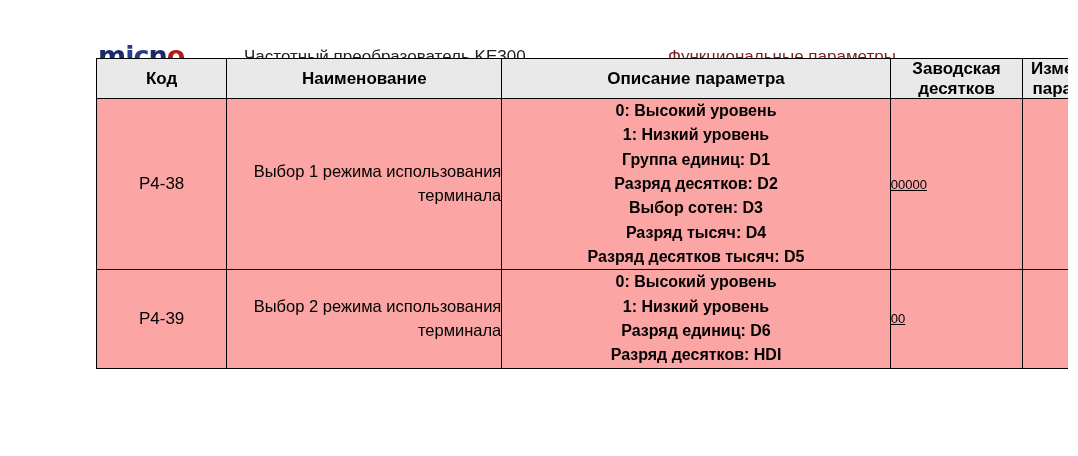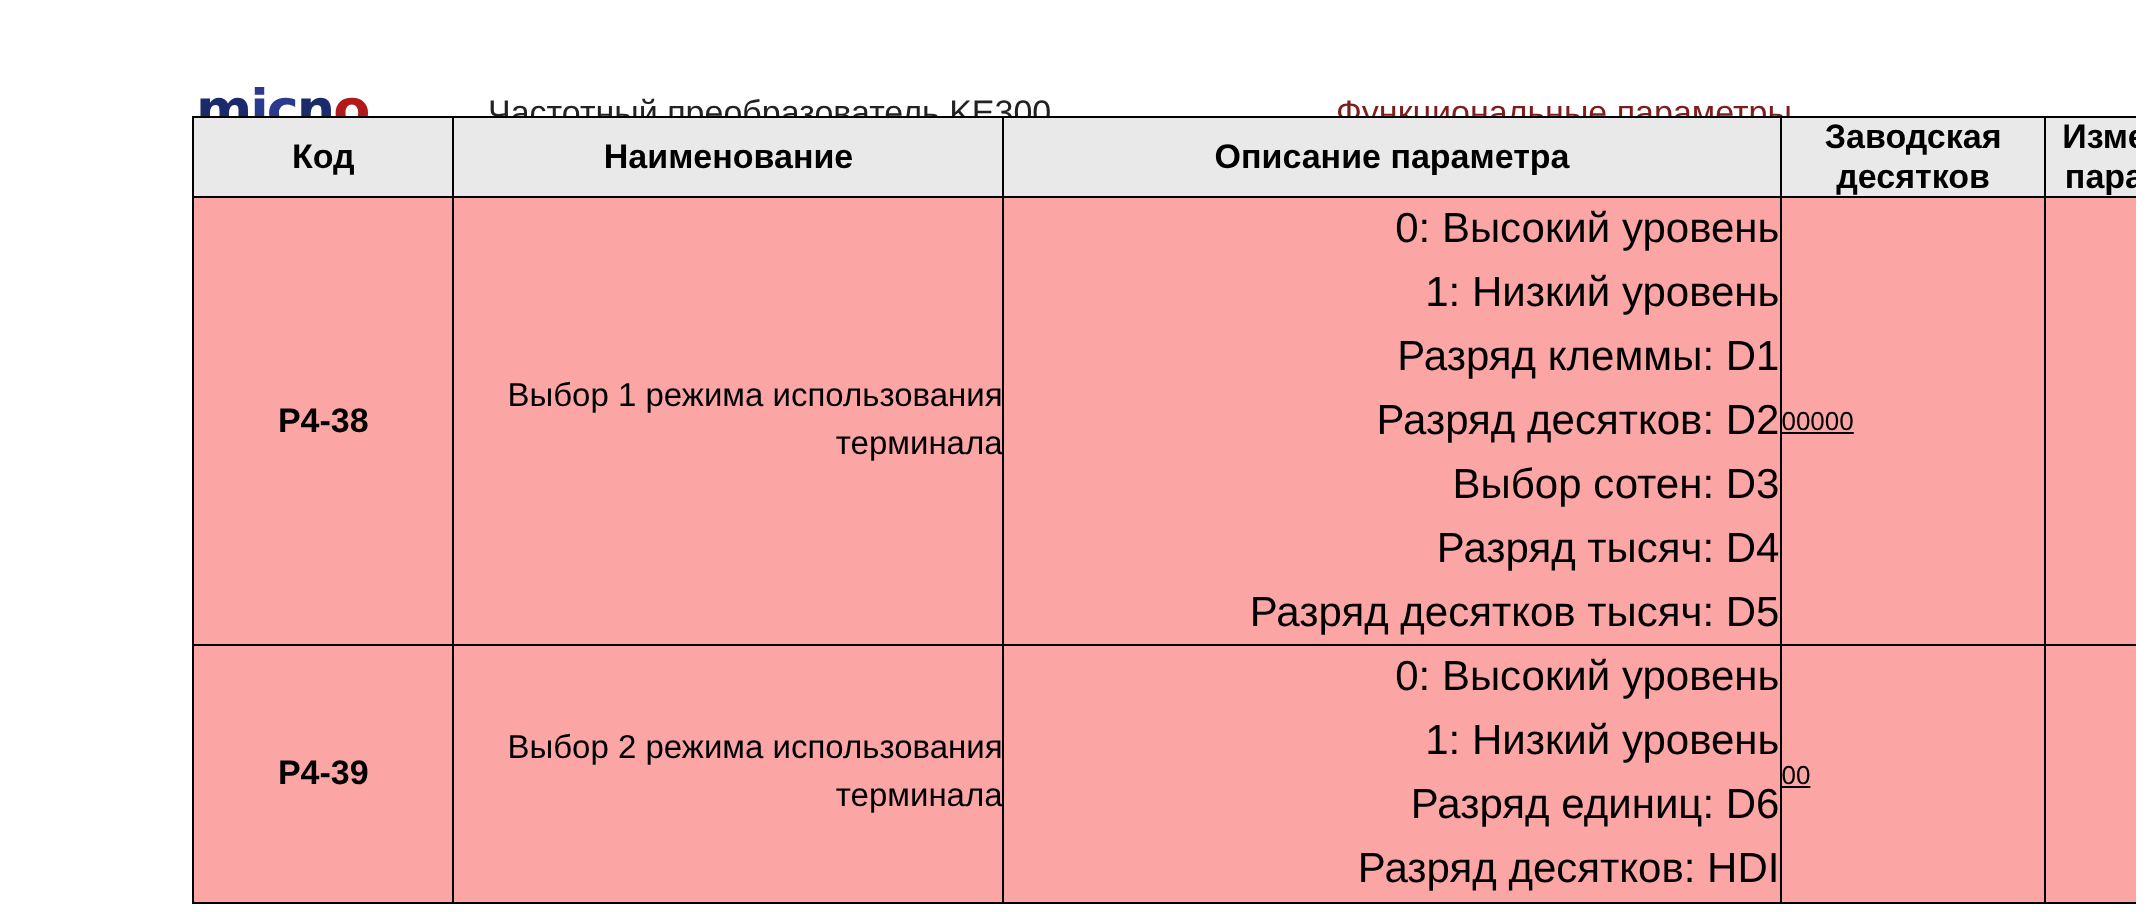--- a/index.html
+++ b/index.html
@@ -87,35 +87,35 @@
   .col-code   { width: 108px; }
   .col-name   { width: 228px; }
   .col-desc   { width: 322px; }
   .col-def    { width: 110px; }
   .col-chg    { width: 90px; }
 
   td.code {
     text-align: center;
     font-size: 17px;
     color: #000000;
-    font-weight: bold;
   }
   td.name {
     text-align: right;
     font-size: 16.5px;
     color: #000000;
     line-height: 1.45;
     padding: 4px 10px;
   }
   td.desc {
-    text-align: right;
-    font-size: 21px;
+    text-align: center;
+    font-size: 16px;
     color: #000000;
     line-height: 1.52;
     padding: 7px 6px 7px 8px;
+    font-weight: bold;
   }
   td.def {
     font-size: 13px;
     color: #000000;
     text-decoration: underline;
   }
   td.chg {
     text-align: center;
     font-size: 17px;
     color: #000000;
@@ -168,21 +168,21 @@
         <th>Изменение параметра</th>
       </tr>
     </thead>
     <tbody>
       <tr>
         <td class="code">P4-38</td>
         <td class="name">Выбор 1 режима использования терминала</td>
         <td class="desc">
           <span class="desc-line">0: Высокий уровень</span>
           <span class="desc-line">1: Низкий уровень</span>
-          <span class="desc-line">Разряд клеммы: D1</span>
+          <span class="desc-line">Группа единиц: D1</span>
           <span class="desc-line">Разряд десятков: D2</span>
           <span class="desc-line">Выбор сотен: D3</span>
           <span class="desc-line">Разряд тысяч: D4</span>
           <span class="desc-line">Разряд десятков тысяч: D5</span>
         </td>
         <td class="def">00000</td>
         <td class="chg">◎</td>
       </tr>
       <tr>
         <td class="code">P4-39</td>

